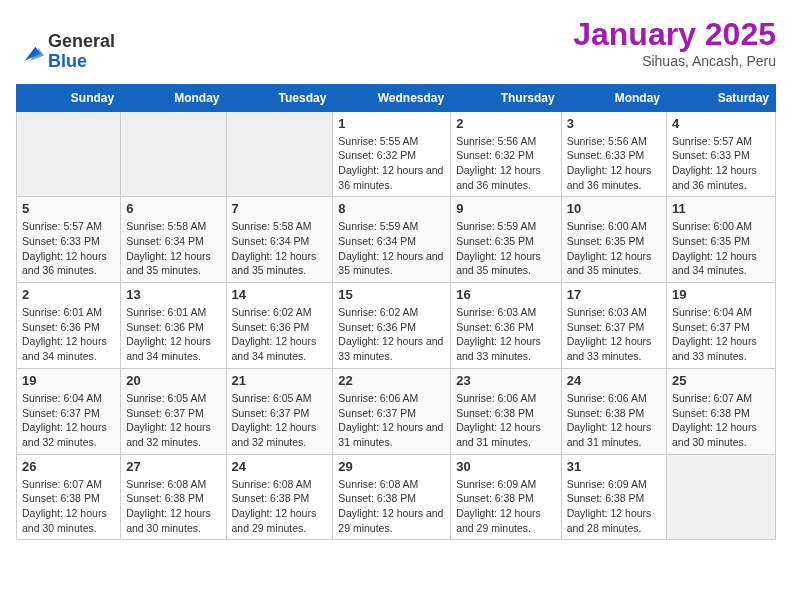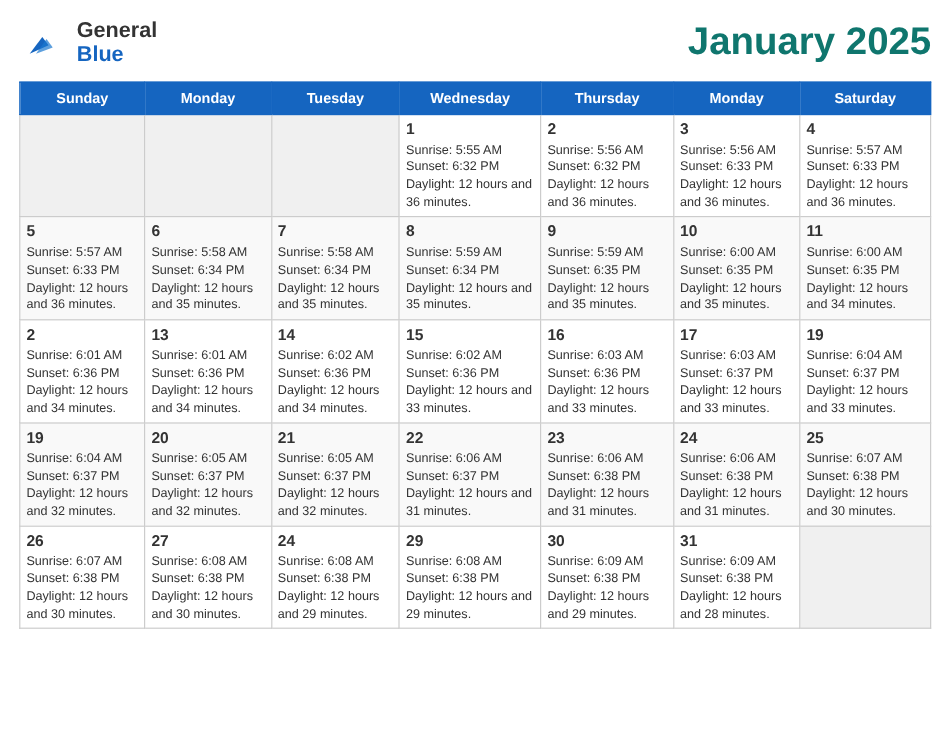--- a/index.html
+++ b/index.html
@@ -12,54 +12,55 @@
     }
     .header {
       display: flex;
       justify-content: space-between;
       align-items: flex-start;
       margin-bottom: 12px;
     }
     .logo {
       display: flex;
       align-items: center;
-      gap: 20px;
+      gap: 4px;
+      margin-top: 16px;
     }
     .logo-text {
       font-size: 18px;
       font-weight: bold;
       line-height: 1.1;
     }
     .logo-general { color: #333; }
     .logo-blue { color: #1565c0; }
     .logo-icon {
       width: 28px;
       height: 28px;
     }
     .title-block {
       text-align: right;
     }
     .cal-title {
       font-size: 32px;
       font-weight: bold;
-      color: #0f766e;
+      color: #a21caf;
     }
     .cal-subtitle {
       font-size: 14px;
       color: #555;
     }
     table {
       width: 100%;
       border-collapse: collapse;
       font-size: 11px;
     }
     thead tr th {
       background: #1565c0;
       color: #fff;
-      text-align: center;
+      text-align: right;
       padding: 6px 6px;
       font-size: 12px;
       font-weight: bold;
       border: 1px solid #1565c0;
       margin-left: 15px;
     }
     tbody tr td {
       border: 1px solid #ccc;
       vertical-align: top;
       padding: 4px 5px;
@@ -94,20 +95,21 @@
       <polygon points="10,26 22,10 28,18" fill="#1565c0"></polygon>
       <polygon points="16,26 26,12 32,20" fill="#1a78d0" opacity="0.7"></polygon>
     </svg>
     <div class="logo-text">
       <span class="logo-general">General</span><br>
       <span class="logo-blue">Blue</span>
     </div>
   </div>
   <div class="title-block">
     <div class="cal-title">January 2025</div>
+    <div class="cal-subtitle">Sihuas, Ancash, Peru</div>
   </div>
 </div>
 
 <table>
   <thead>
     <tr id="weekday-header">
         <th>Sunday</th>
         <th>Monday</th>
         <th>Tuesday</th>
         <th>Wednesday</th>

